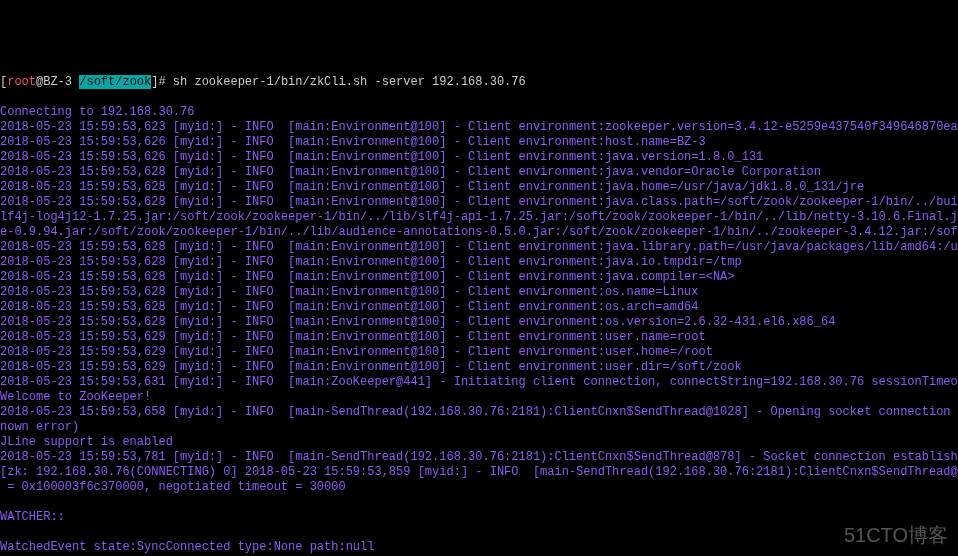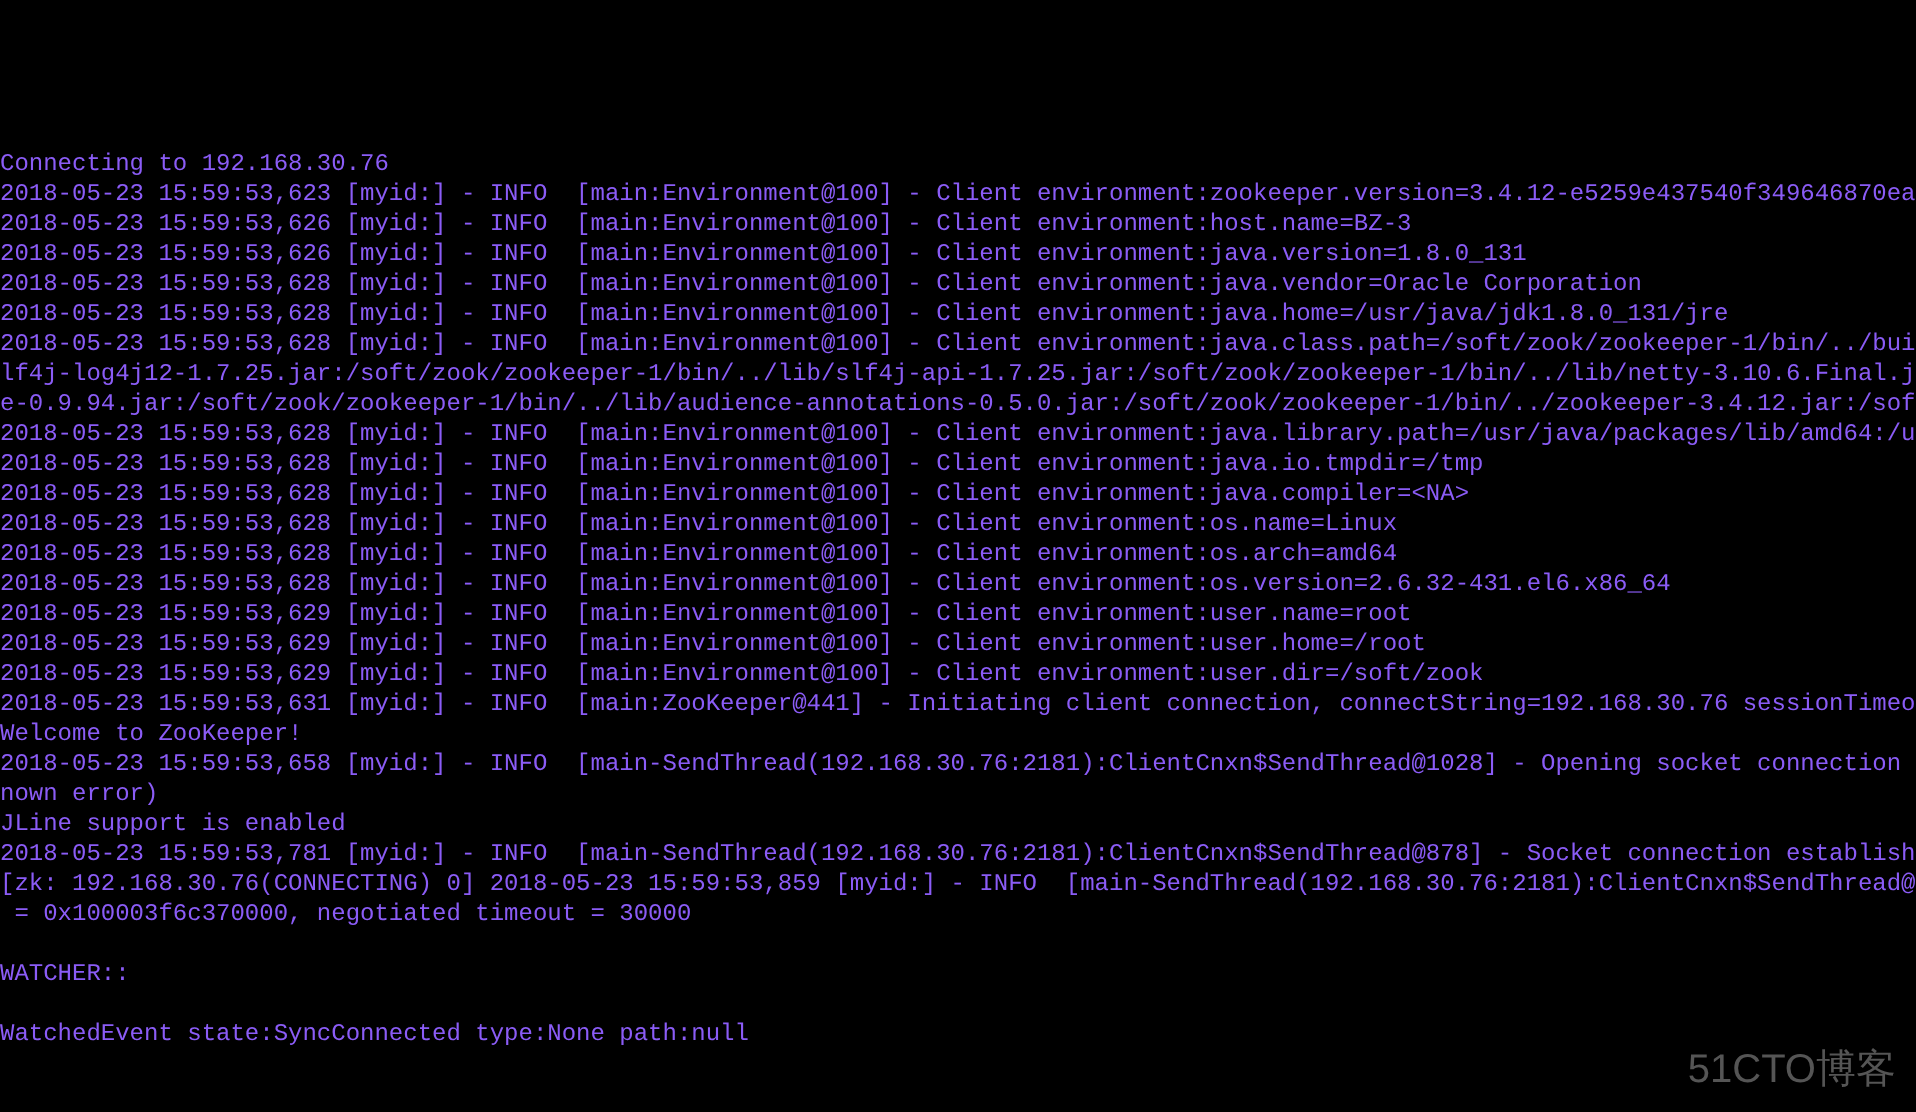--- a/index.html
+++ b/index.html
@@ -32,19 +32,20 @@
       font-size: 20px;
       font-family: sans-serif;
     }
   </style>
 </head>
 <body>
 
 
 
 <div class="terminal">
+<div class="prompt-line"><span class="bracket">[</span><span class="user">root</span><span class="at">@</span><span class="host">BZ-3</span> <span class="path">/soft/zook</span><span class="hash">]#</span> <span class="cmd">sh zookeeper-1/bin/zkCli.sh -server 192.168.30.76</span></div>
 <div id="log-lines"><div class="log-line">Connecting to 192.168.30.76</div><div class="log-line">2018-05-23 15:59:53,623 [myid:] - INFO  [main:Environment@100] - Client environment:zookeeper.version=3.4.12-e5259e437540f349646870ea94dc</div><div class="log-line">2018-05-23 15:59:53,626 [myid:] - INFO  [main:Environment@100] - Client environment:host.name=BZ-3</div><div class="log-line">2018-05-23 15:59:53,626 [myid:] - INFO  [main:Environment@100] - Client environment:java.version=1.8.0_131</div><div class="log-line">2018-05-23 15:59:53,628 [myid:] - INFO  [main:Environment@100] - Client environment:java.vendor=Oracle Corporation</div><div class="log-line">2018-05-23 15:59:53,628 [myid:] - INFO  [main:Environment@100] - Client environment:java.home=/usr/java/jdk1.8.0_131/jre</div><div class="log-line">2018-05-23 15:59:53,628 [myid:] - INFO  [main:Environment@100] - Client environment:java.class.path=/soft/zook/zookeeper-1/bin/../build/c</div><div class="log-line">lf4j-log4j12-1.7.25.jar:/soft/zook/zookeeper-1/bin/../lib/slf4j-api-1.7.25.jar:/soft/zook/zookeeper-1/bin/../lib/netty-3.10.6.Final.jar:</div><div class="log-line">e-0.9.94.jar:/soft/zook/zookeeper-1/bin/../lib/audience-annotations-0.5.0.jar:/soft/zook/zookeeper-1/bin/../zookeeper-3.4.12.jar:/soft/zo</div><div class="log-line">2018-05-23 15:59:53,628 [myid:] - INFO  [main:Environment@100] - Client environment:java.library.path=/usr/java/packages/lib/amd64:/usr/</div><div class="log-line">2018-05-23 15:59:53,628 [myid:] - INFO  [main:Environment@100] - Client environment:java.io.tmpdir=/tmp</div><div class="log-line">2018-05-23 15:59:53,628 [myid:] - INFO  [main:Environment@100] - Client environment:java.compiler=&lt;NA&gt;</div><div class="log-line">2018-05-23 15:59:53,628 [myid:] - INFO  [main:Environment@100] - Client environment:os.name=Linux</div><div class="log-line">2018-05-23 15:59:53,628 [myid:] - INFO  [main:Environment@100] - Client environment:os.arch=amd64</div><div class="log-line">2018-05-23 15:59:53,628 [myid:] - INFO  [main:Environment@100] - Client environment:os.version=2.6.32-431.el6.x86_64</div><div class="log-line">2018-05-23 15:59:53,629 [myid:] - INFO  [main:Environment@100] - Client environment:user.name=root</div><div class="log-line">2018-05-23 15:59:53,629 [myid:] - INFO  [main:Environment@100] - Client environment:user.home=/root</div><div class="log-line">2018-05-23 15:59:53,629 [myid:] - INFO  [main:Environment@100] - Client environment:user.dir=/soft/zook</div><div class="log-line">2018-05-23 15:59:53,631 [myid:] - INFO  [main:ZooKeeper@441] - Initiating client connection, connectString=192.168.30.76 sessionTimeout=</div><div class="log-line">Welcome to ZooKeeper!</div><div class="log-line">2018-05-23 15:59:53,658 [myid:] - INFO  [main-SendThread(192.168.30.76:2181):ClientCnxn$SendThread@1028] - Opening socket connection to s</div><div class="log-line">nown error)</div><div class="log-line">JLine support is enabled</div><div class="log-line">2018-05-23 15:59:53,781 [myid:] - INFO  [main-SendThread(192.168.30.76:2181):ClientCnxn$SendThread@878] - Socket connection established t</div><div class="log-line">[zk: 192.168.30.76(CONNECTING) 0] 2018-05-23 15:59:53,859 [myid:] - INFO  [main-SendThread(192.168.30.76:2181):ClientCnxn$SendThread@1302</div><div class="log-line"> = 0x100003f6c370000, negotiated timeout = 30000</div><div class="log-line">&nbsp;</div><div class="log-line">WATCHER::</div><div class="log-line">&nbsp;</div><div class="log-line">WatchedEvent state:SyncConnected type:None path:null</div><div class="log-line">&nbsp;</div></div>
 </div>
 
 <div class="watermark">51CTO博客</div>
 
 
 
 
 </body></html>

